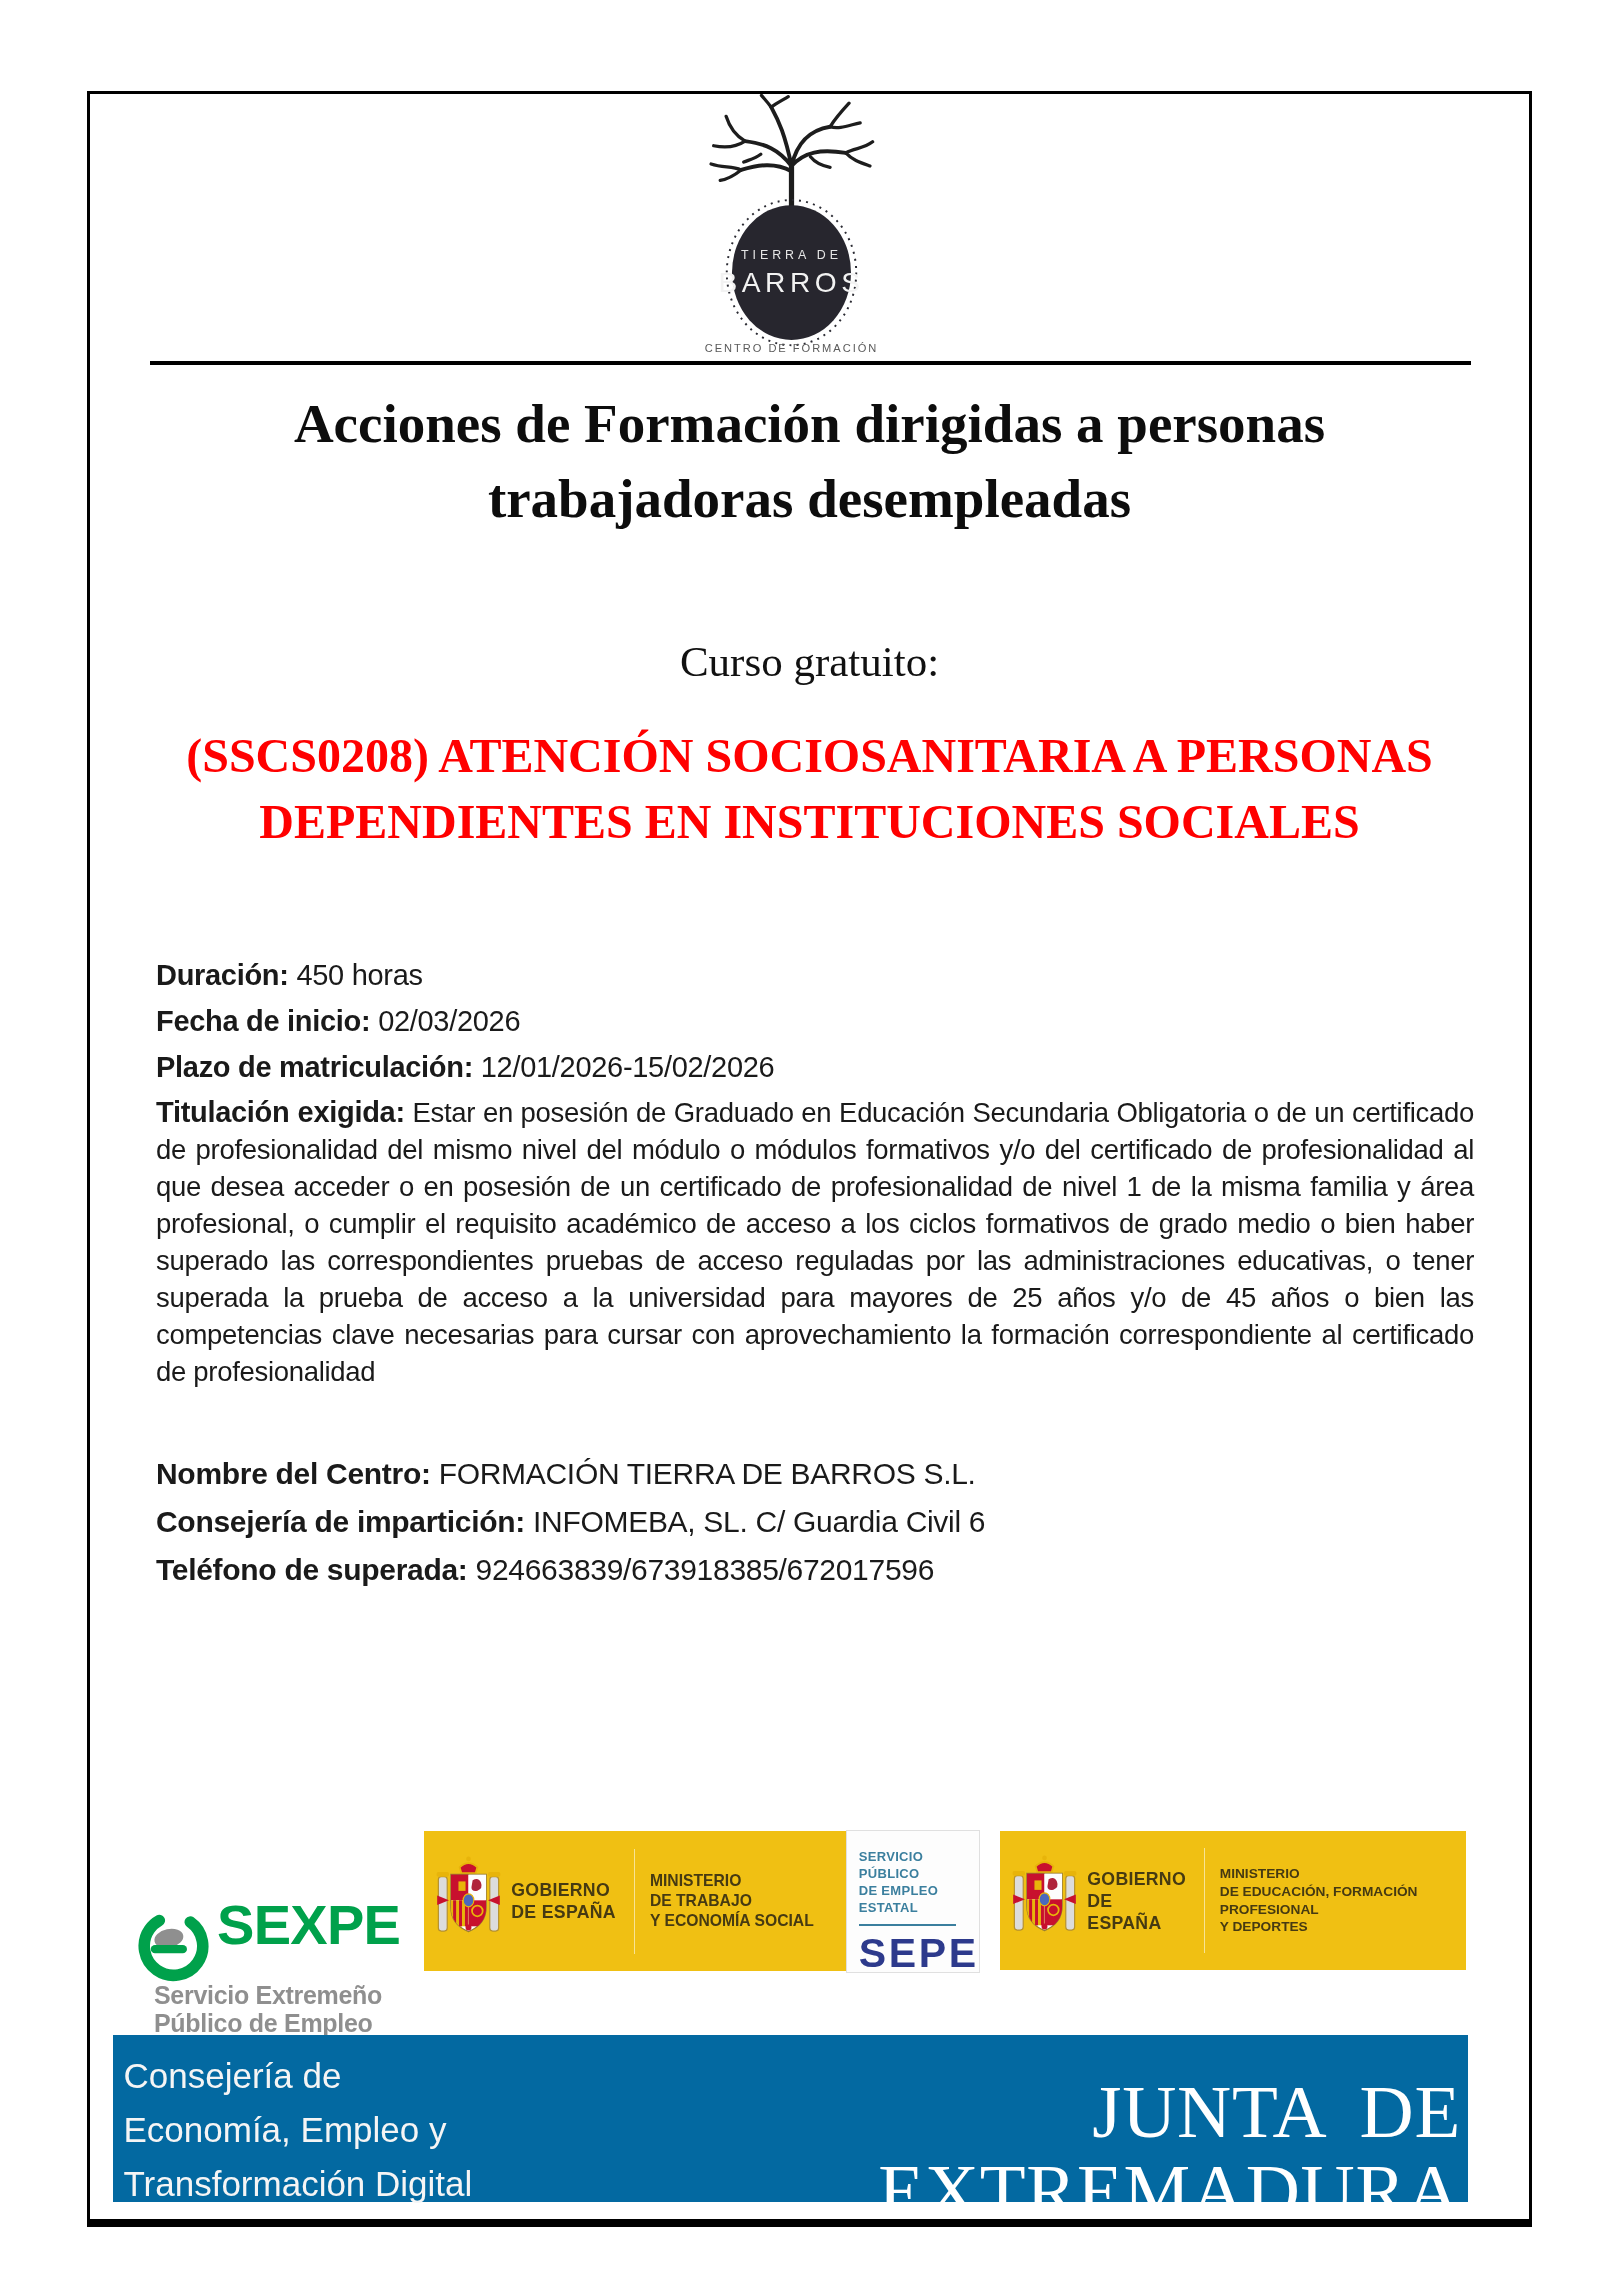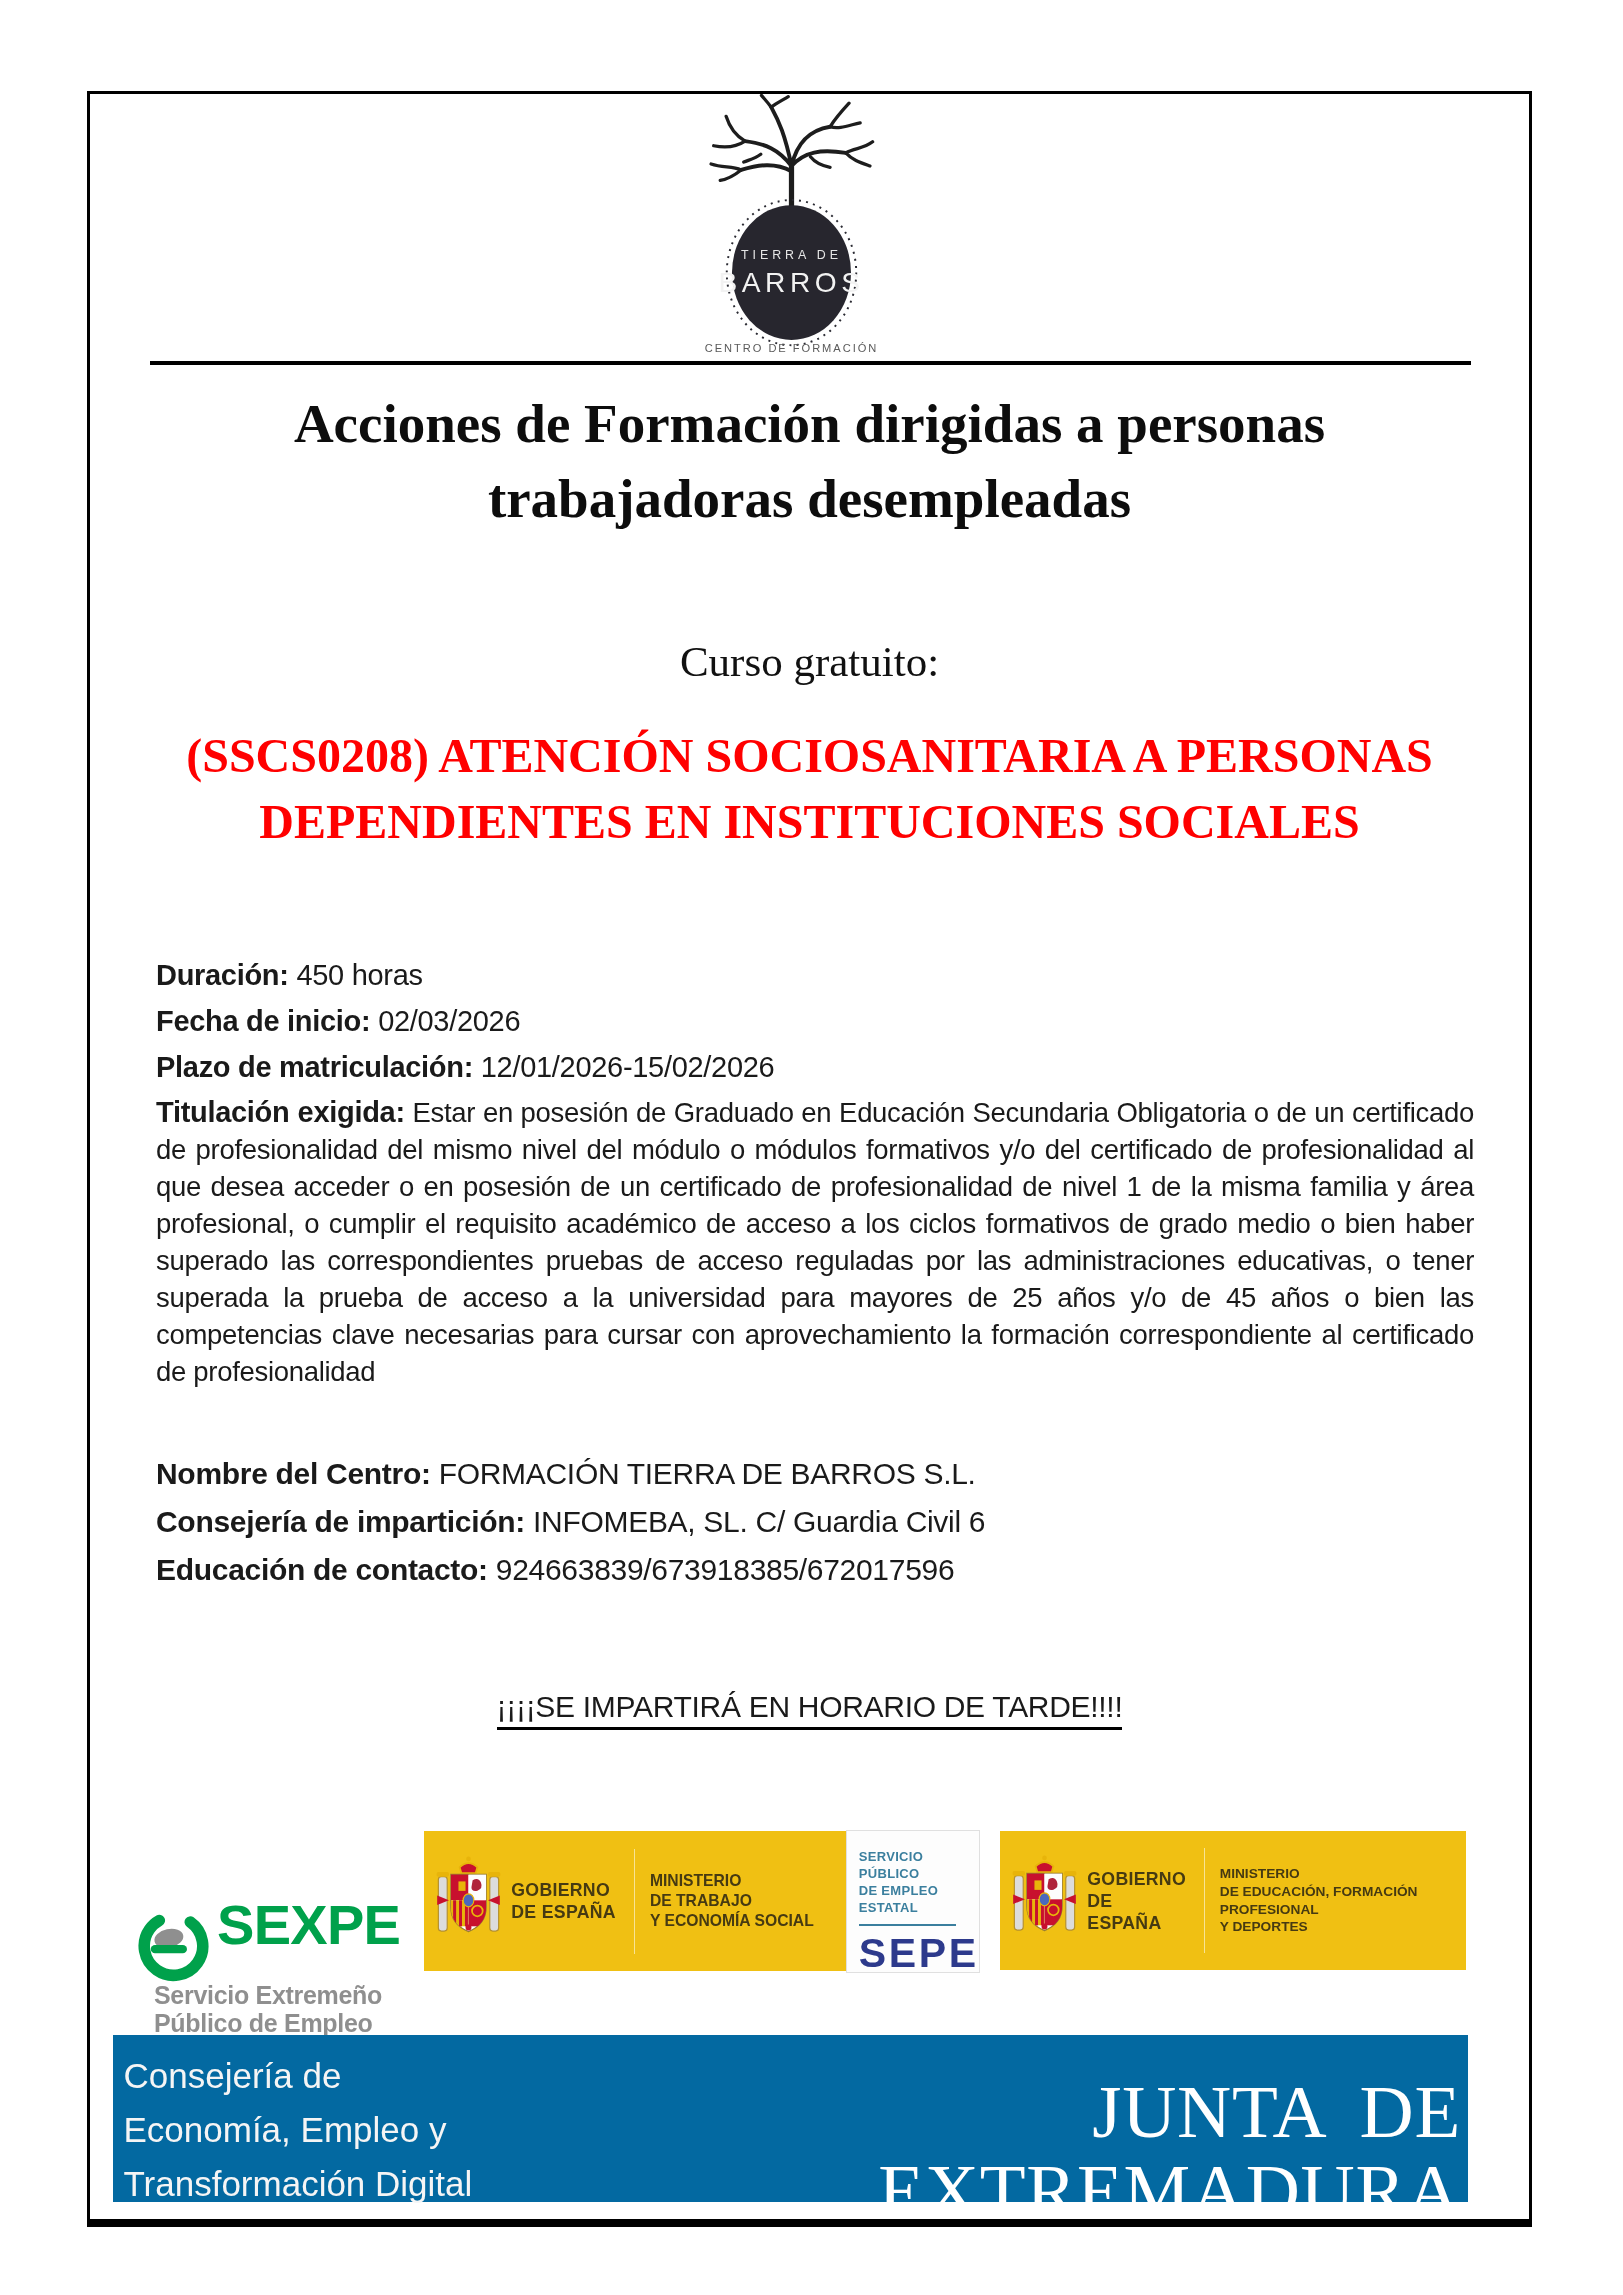--- a/index.html
+++ b/index.html
@@ -117,28 +117,25 @@
   <div class="center-info">
     <div class="c-line">
       <b>Nombre del Centro:</b>
       <span>FORMACIÓN TIERRA DE BARROS S.L.</span>
     </div>
     <div class="c-line">
       <b>Consejería de impartición:</b>
       <span>INFOMEBA, SL. C/ Guardia Civil 6</span>
     </div>
     <div class="c-line">
-      <b>Educación de contacto:</b>
+      <b>Teléfono de superada:</b>
       <span>924663839/673918385/672017596</span>
     </div>
   </div>
 
-  <div class="notice">
-    <span>¡¡¡¡SE IMPARTIRÁ EN HORARIO DE TARDE!!!!</span>
-  </div>
 
   <div class="gov-block gov1">
     <svg class="coat" viewBox="0 0 110 160">
       <rect x="4" y="38" width="15" height="92" rx="5" fill="#dcdcdc" stroke="#b5912f" stroke-width="2"></rect>
       <rect x="91" y="38" width="15" height="92" rx="5" fill="#dcdcdc" stroke="#b5912f" stroke-width="2"></rect>
       <rect x="1" y="30" width="21" height="8" rx="3" fill="#e8b40a"></rect>
       <rect x="88" y="30" width="21" height="8" rx="3" fill="#e8b40a"></rect>
       <path d="M2,70 L22,78 L2,86 Z" fill="#c8102e"></path>
         <path d="M108,70 L88,78 L108,86 Z" fill="#c8102e"></path>
       <path d="M40,22 q15,-14 30,0 l-3,10 h-24 Z" fill="#c8102e" stroke="#e8b40a" stroke-width="3"></path>

